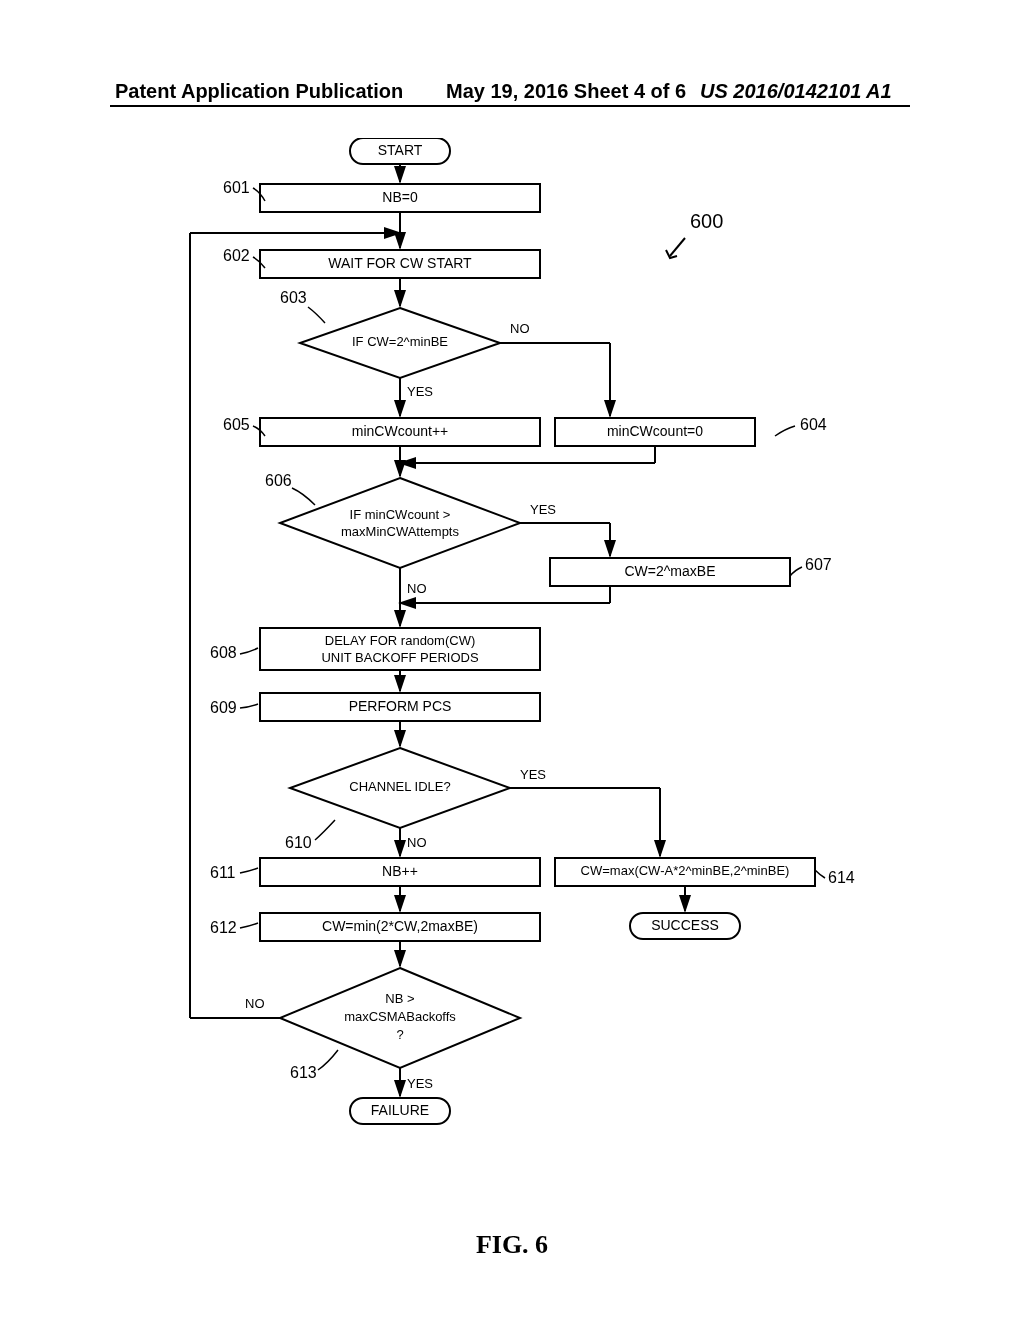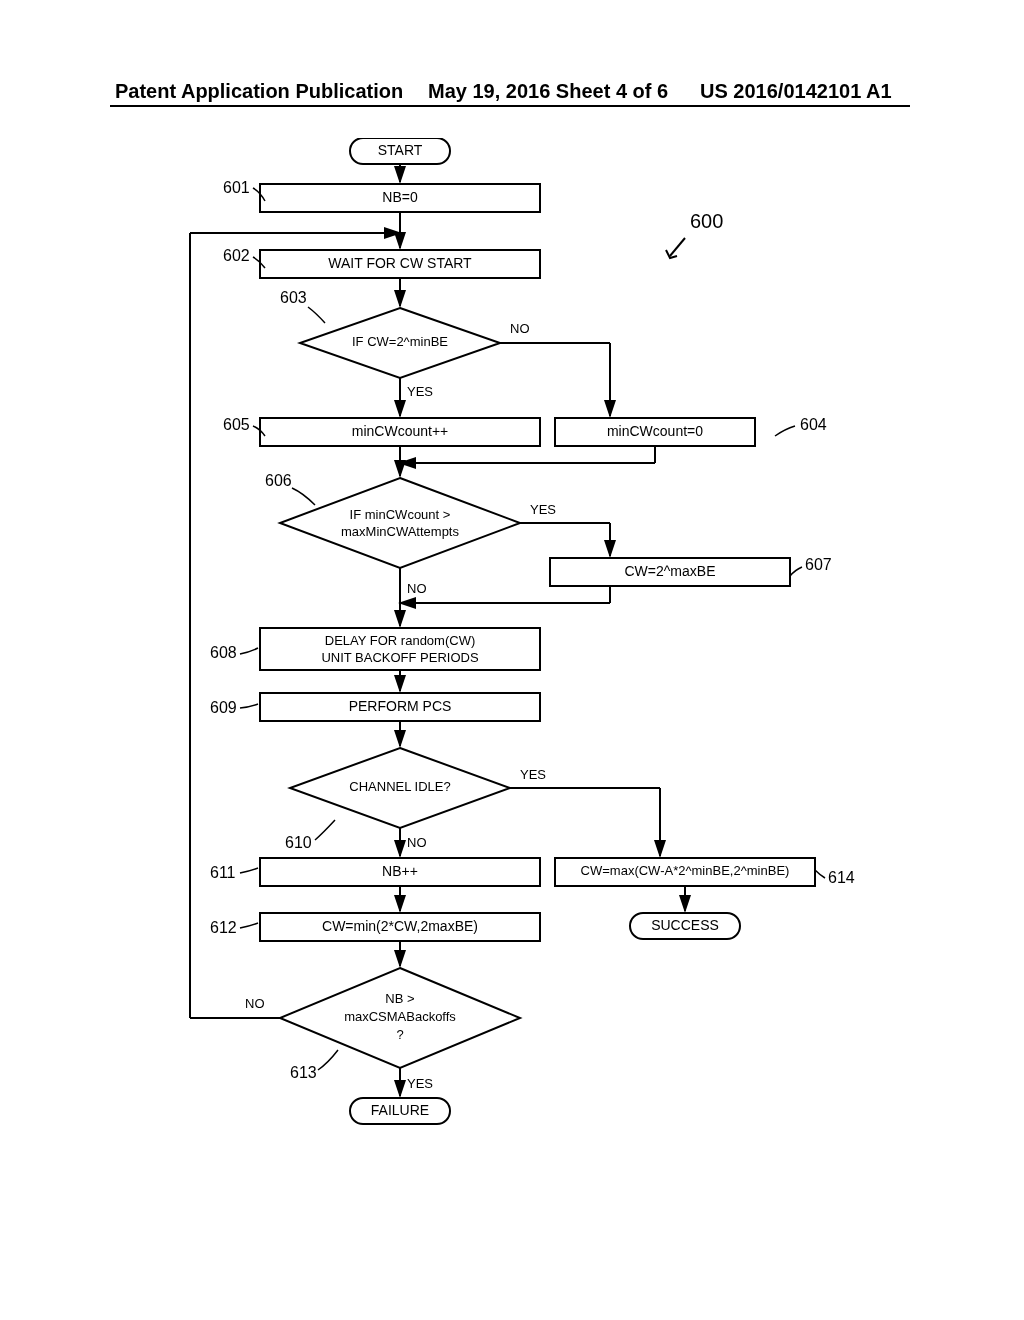--- a/index.html
+++ b/index.html
@@ -22,25 +22,26 @@
     width: 1024px;
     font-size: 20px;
     font-weight: bold;
   }
   .header-left {
     position: absolute;
     left: 115px;
   }
   .header-center {
     position: absolute;
-    left: 428px;
+    left: 446px;
   }
   .header-right {
     position: absolute;
     left: 700px;
+    font-style: italic;
   }
   .header-line {
     position: absolute;
     top: 105px;
     left: 110px;
     width: 800px;
     border-top: 2px solid #000;
   }
   .diagram {
     position: absolute;
@@ -265,13 +266,14 @@
         <text x="290" y="973" class="box-text">FAILURE</text>
       </g>
 
       <text x="580" y="90" class="label-text" style="font-size:20px">600</text>
       <path d="M 575 100 L 560 118" stroke="#000" stroke-width="2" fill="none"></path>
       <path d="M 556 112 L 560 120 L 567 118" stroke="#000" stroke-width="2" fill="none"></path>
 
     </svg>
   </div>
 
+  <div class="figure-label">FIG. 6</div>
 </div>
 
 </body></html>

